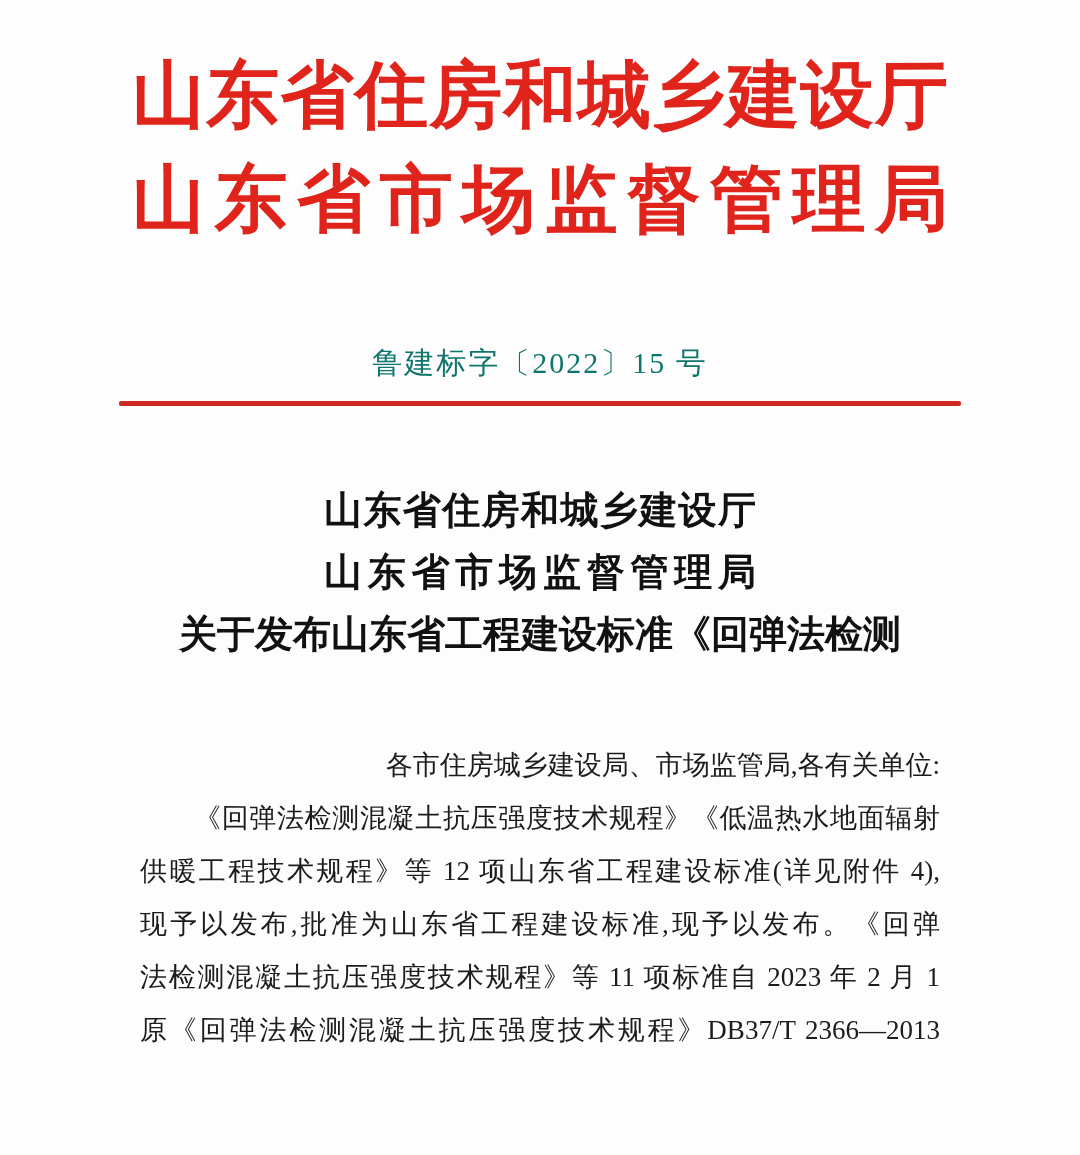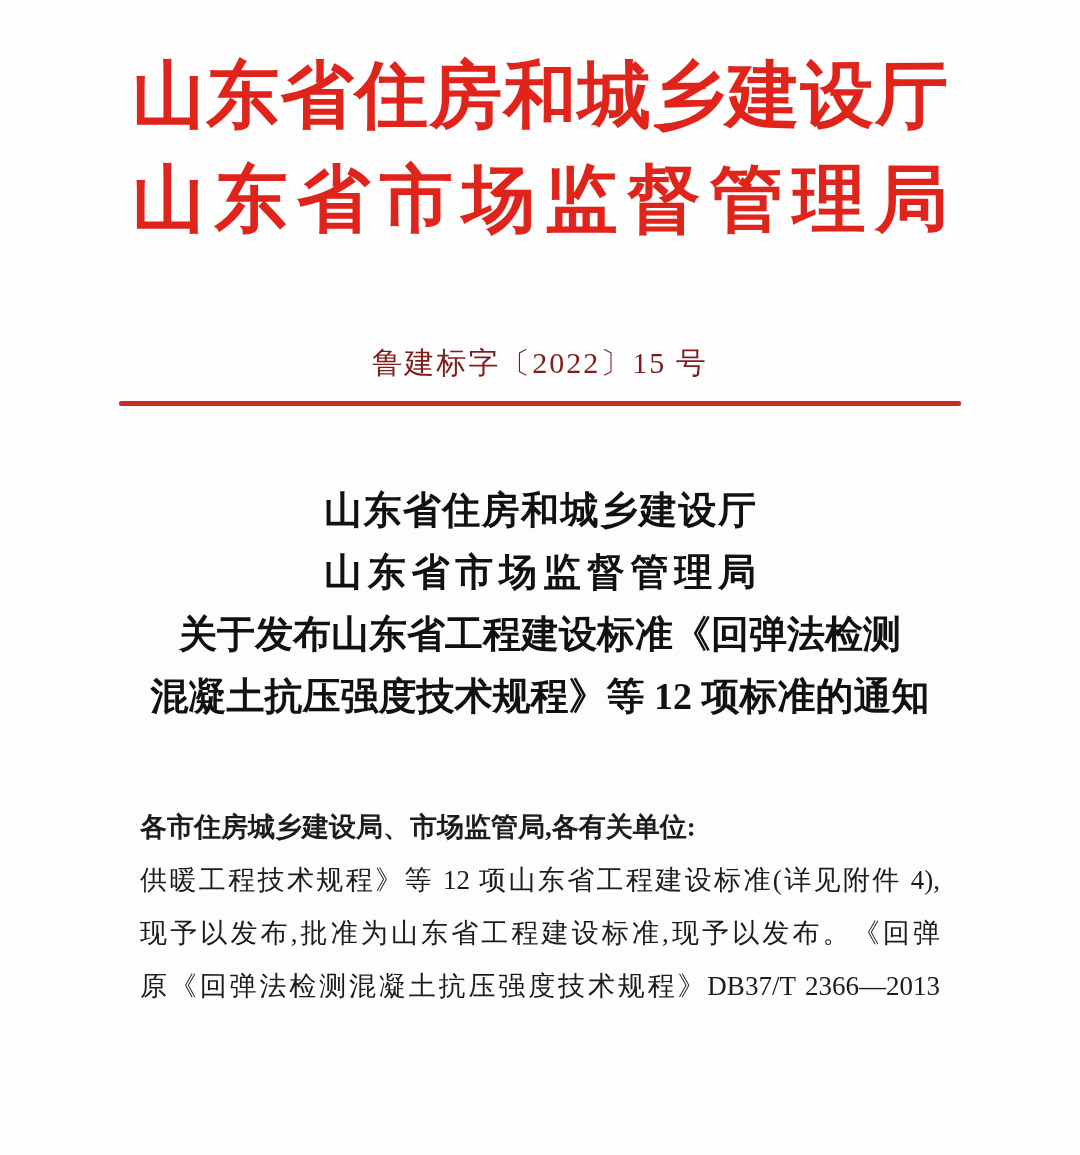--- a/index.html
+++ b/index.html
@@ -28,21 +28,21 @@
     text-align: justify;
     text-align-last: justify;
     white-space: normal;
   }
   
   .doc-number {
     margin-top: 90px;
     text-align: center;
     font-size: 30px;
     line-height: 42px;
-    color: #7f1d1d;
+    color: #0f766e;
     letter-spacing: 2px;
   }
   
   .red-rule {
     width: 842px;
     height: 5px;
     margin: 17px auto 0;
     background: #cd2a24;
     border-radius: 2px;
   }
@@ -63,21 +63,21 @@
     text-align-last: justify;
   }
   .title-center { text-align: center; }
   
   .body-block {
     margin: 74px 140px 0 140px;
     font-size: 27px;
     line-height: 53px;
     color: #1c1c1c;
   }
-  .salutation { text-align: left; font-weight: bold; }
+  .salutation { text-align: right; }
   .p-line {
     text-align: justify;
     text-align-last: justify;
   }
   .p-line.indent { text-indent: 2em; }
 </style>
 </head>
 <body>
 
 <div class="page">
@@ -90,23 +90,24 @@
   <div class="doc-number">鲁建标字〔2022〕15 号</div>
 
   <div class="red-rule"></div>
 
   <div class="title-block">
     <div class="title-org">
       <div class="t-just">山东省住房和城乡建设厅</div>
       <div class="t-just">山东省市场监督管理局</div>
     </div>
     <div class="title-center">关于发布山东省工程建设标准《回弹法检测</div>
-    <div class="title-center">混凝土抗压强度技术规程》等 12 项标准的通知</div>
   </div>
 
   <div class="body-block">
     <div class="salutation">各市住房城乡建设局、市场监管局,各有关单位:</div>
+    <div class="p-line indent">《回弹法检测混凝土抗压强度技术规程》《低温热水地面辐射</div>
     <div class="p-line">供暖工程技术规程》等 12 项山东省工程建设标准(详见附件 4),</div>
     <div class="p-line">现予以发布,批准为山东省工程建设标准,现予以发布。《回弹</div>
+    <div class="p-line">法检测混凝土抗压强度技术规程》等 11 项标准自 2023 年 2 月 1</div>
     <div class="p-line">原《回弹法检测混凝土抗压强度技术规程》DB37/T 2366—2013</div>
   </div>
 
 </div>
 
 </body></html>

